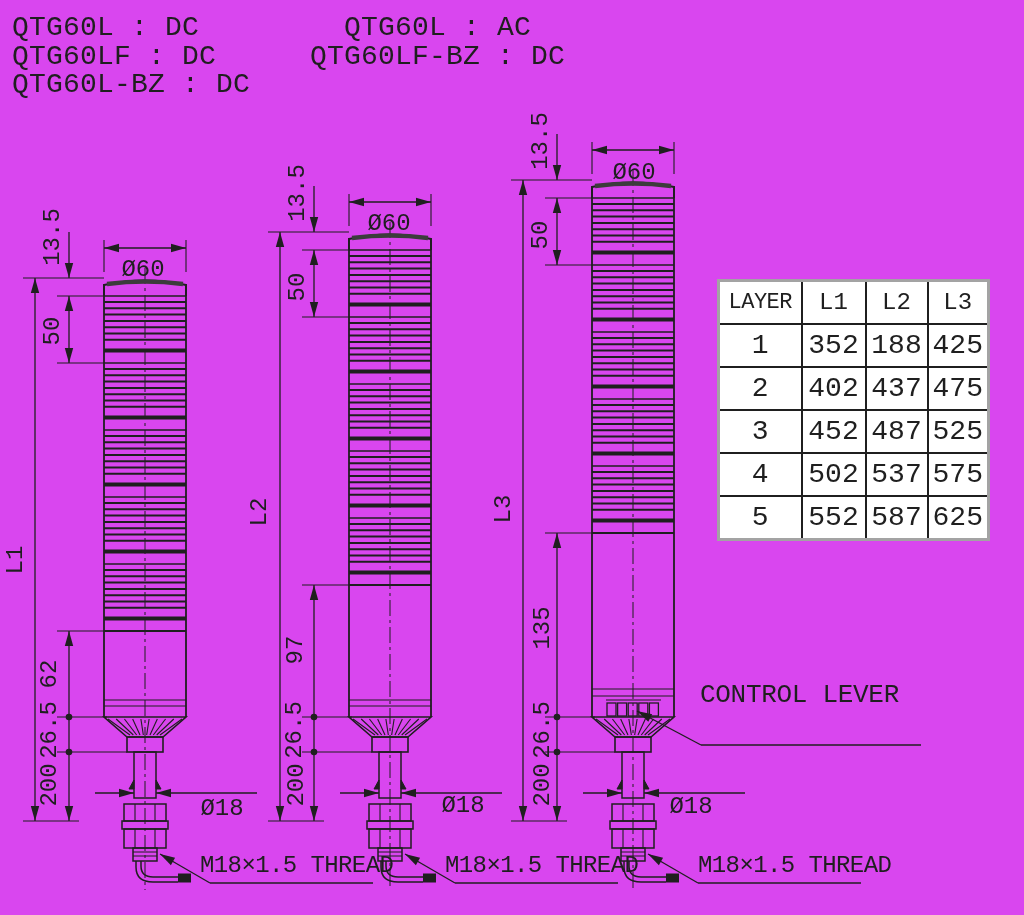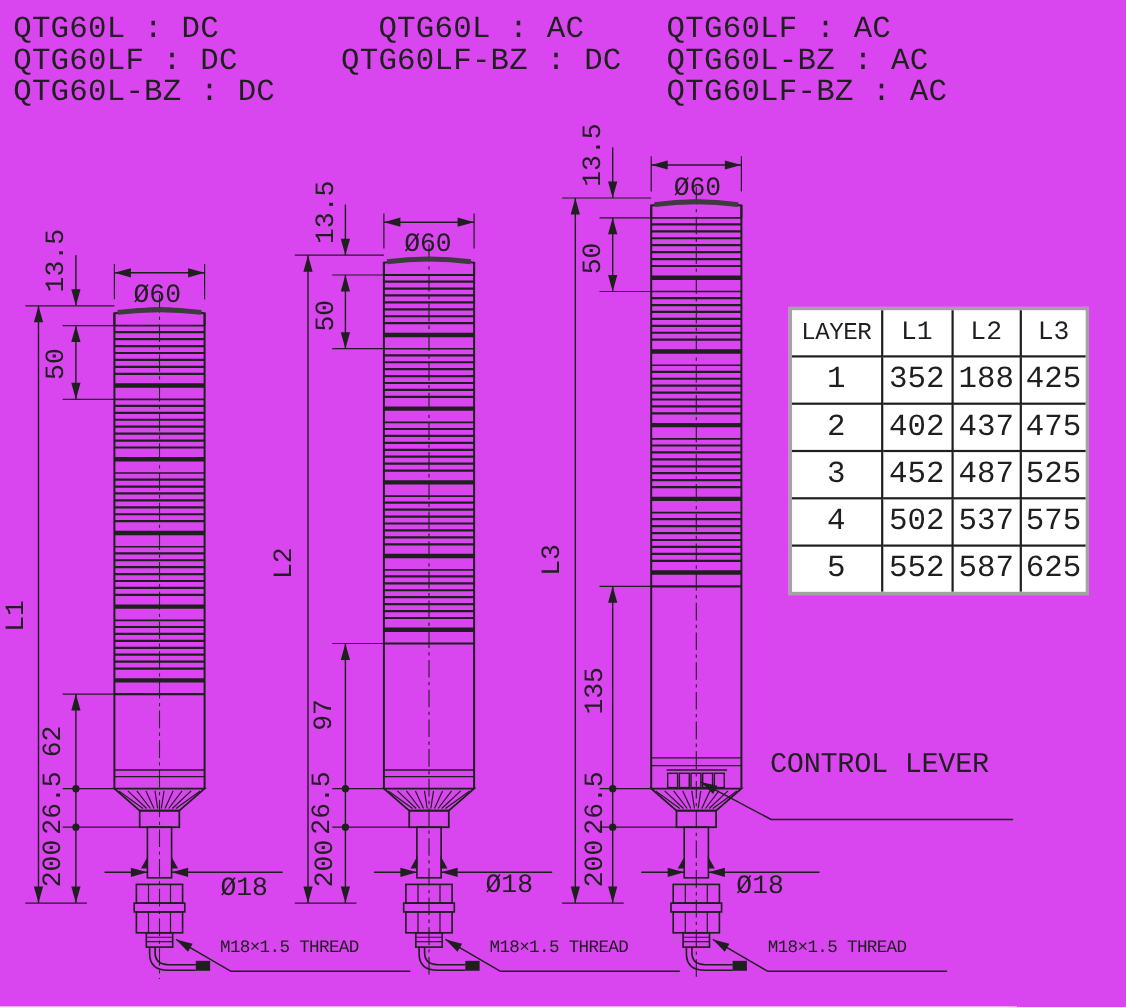--- a/index.html
+++ b/index.html
@@ -2,21 +2,21 @@
 <html><head>
 <meta charset="utf-8">
 <style>
   html,body{margin:0;padding:0;background:#ffffff;}
   .page{position:relative;width:1024px;height:915px;background:#d946ef;overflow:hidden;
         font-family:Liberation Mono, monospace;color:#1f1f1f;padding-left:48px;}
   #dwg{position:absolute;left:0;top:0;}
   .models{position:absolute;font-size:28px;line-height:28.5px;letter-spacing:0.2px;white-space:nowrap;}
   .hdim{position:absolute;font-size:24px;white-space:nowrap;transform:translate(-50%,-50%);margin-top:37px;}
   .vdim{position:absolute;font-size:24px;white-space:nowrap;transform:translate(-50%,-50%) rotate(-90deg);}
-  .thread{position:absolute;font-size:16px;letter-spacing:-0.6px;white-space:nowrap;}
+  .thread{position:absolute;font-size:24px;letter-spacing:-0.6px;white-space:nowrap;}
   .note{position:absolute;font-size:26px;line-height:27px;letter-spacing:-0.3px;white-space:nowrap;}
   table.sizes{position:absolute;left:717px;top:279px;border-collapse:collapse;table-layout:fixed;
         background:#fff;border:3px solid #a3a3a3;}
   table.sizes th,table.sizes td{border:2px solid #1f1f1f;text-align:center;vertical-align:middle;
         height:41px;padding:0;font-weight:400;}
   table.sizes th{font-size:24px;}
   table.sizes th.first{font-size:22px;letter-spacing:-0.5px;}
   table.sizes td{font-size:28px;}
 </style>
 </head>
@@ -377,25 +377,20 @@
 
   <div class="models" style="left:12px;top:14px;">
     <div>QTG60L : DC</div>
     <div>QTG60LF : DC</div>
     <div>QTG60L-BZ : DC</div>
   </div>
   <div class="models" style="left:310px;top:14px;text-align:center;">
     <div>QTG60L : AC</div>
     <div>QTG60LF-BZ : DC</div>
   </div>
-  <div class="models" style="left:606px;top:14px;">
-    <div>QTG60LF : AC</div>
-    <div>QTG60L-BZ : AC</div>
-    <div>QTG60LF-BZ : AC</div>
-  </div>
 
   <table class="sizes">
     <colgroup>
         <col style="width:83px">
         <col style="width:64px">
         <col style="width:62px">
         <col style="width:61px">
       </colgroup>
     <tbody>
         <tr>

